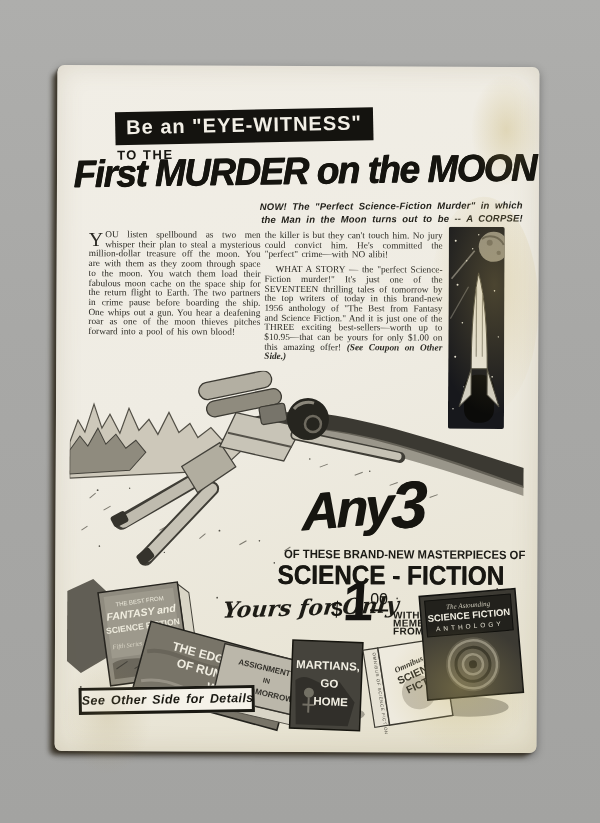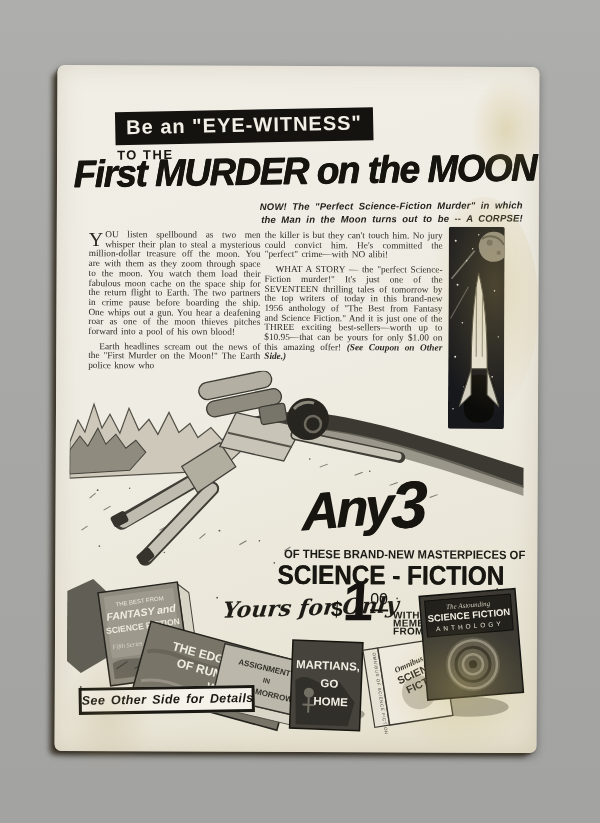--- a/index.html
+++ b/index.html
@@ -116,21 +116,20 @@
   <div id="banner" class="abs"><span>Be an "EYE-WITNESS"</span></div>
   <div id="tothe" class="abs">TO THE</div>
   <div id="headline" class="abs">First MURDER on the MOON</div>
   <div id="nowline" class="abs">
     <span>NOW! The "Perfect Science-Fiction Murder" in which</span><br>
     <span>the Man in the Moon turns out to be -- A CORPSE!</span>
   </div>
 
   <div id="col1" class="col abs">
     <p><span class="dropcap">Y</span><span>OU listen spellbound as two men whisper their plan to steal a mysterious million-dollar treasure off the moon. You are with them as they zoom through space to the moon. You watch them load their fabulous moon cache on the space ship for the return flight to Earth. The two partners in crime pause before boarding the ship. One whips out a gun. You hear a deafening roar as one of the moon thieves pitches forward into a pool of his own blood!</span></p>
-    <p class="indent"><span>Earth headlines scream out the news of the "First Murder on the Moon!" The Earth police know who</span></p>
   </div>
   <div id="col2" class="col abs">
     <p><span>the killer is but they can't touch him. No jury could convict him. He's committed the "perfect" crime—with NO alibi!</span></p>
     <p class="indent"><span>WHAT A STORY — the "perfect Science-Fiction murder!" It's just one of the SEVENTEEN thrilling tales of tomorrow by the top writers of today in this brand-new 1956 anthology of "The Best from Fantasy and Science Fiction." And it is just one of the THREE exciting best-sellers—worth up to $10.95—that can be yours for only $1.00 on this amazing offer! </span><span class="coupon-em">(See Coupon on Other Side.)</span></p>
   </div>
 
   <svg id="rocketpanel" class="abs" viewBox="0 0 56 202">
     <rect x="0" y="0" width="56" height="202" rx="2" fill="#17181c"></rect>
     <g fill="#e9e6da">
       <circle cx="7" cy="14" r="1"></circle>

